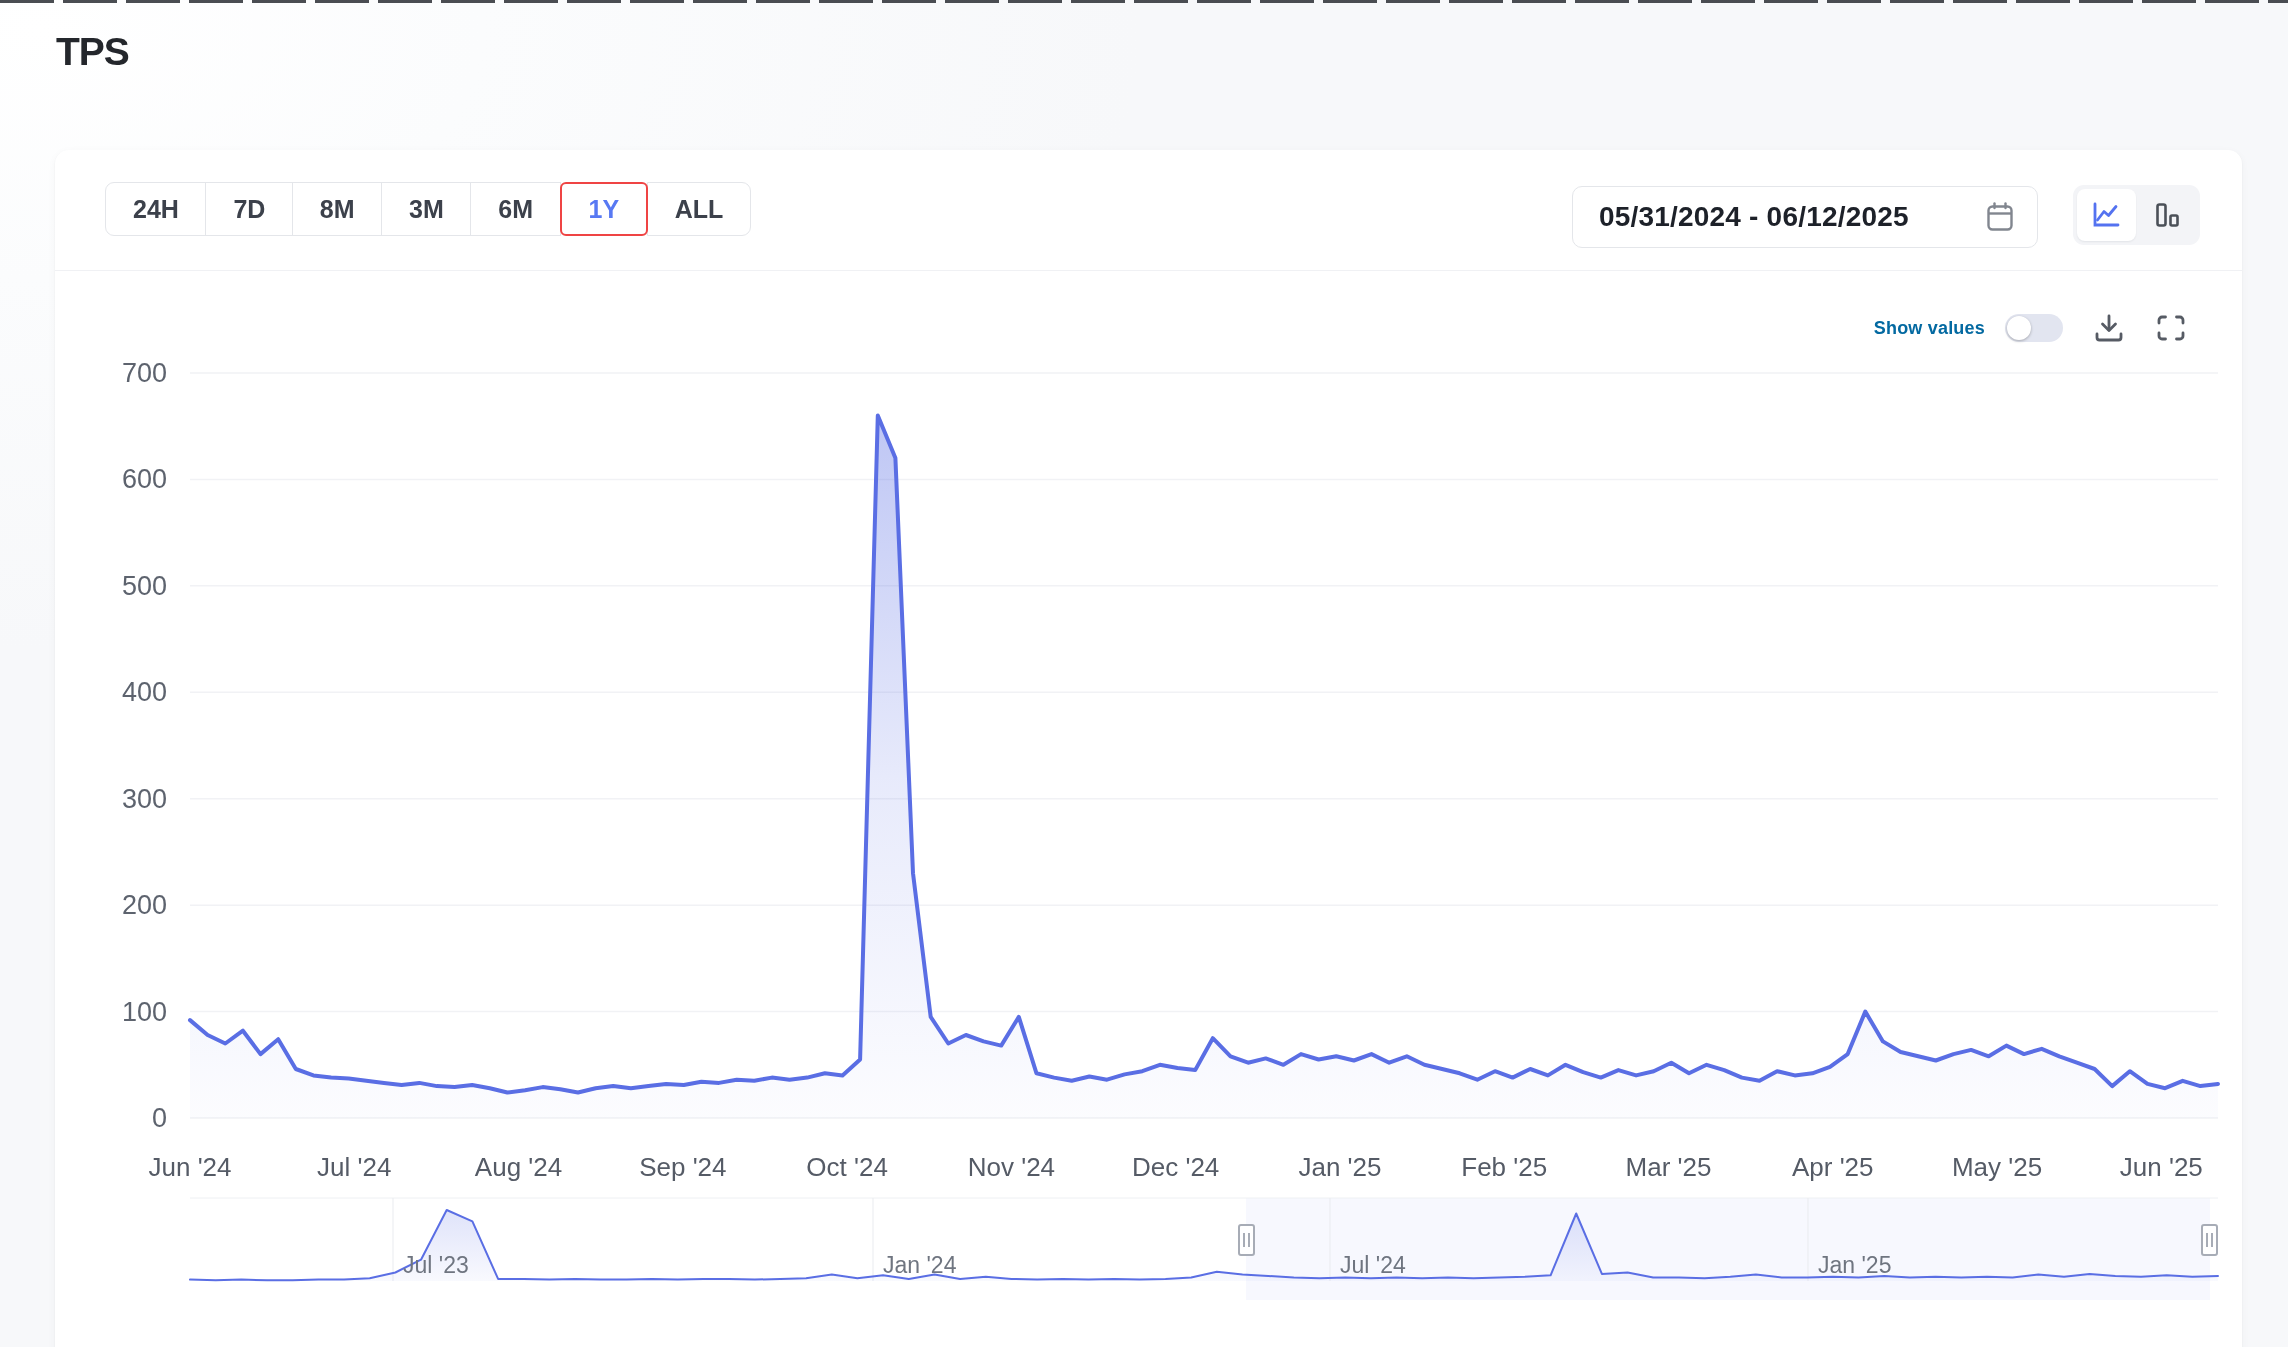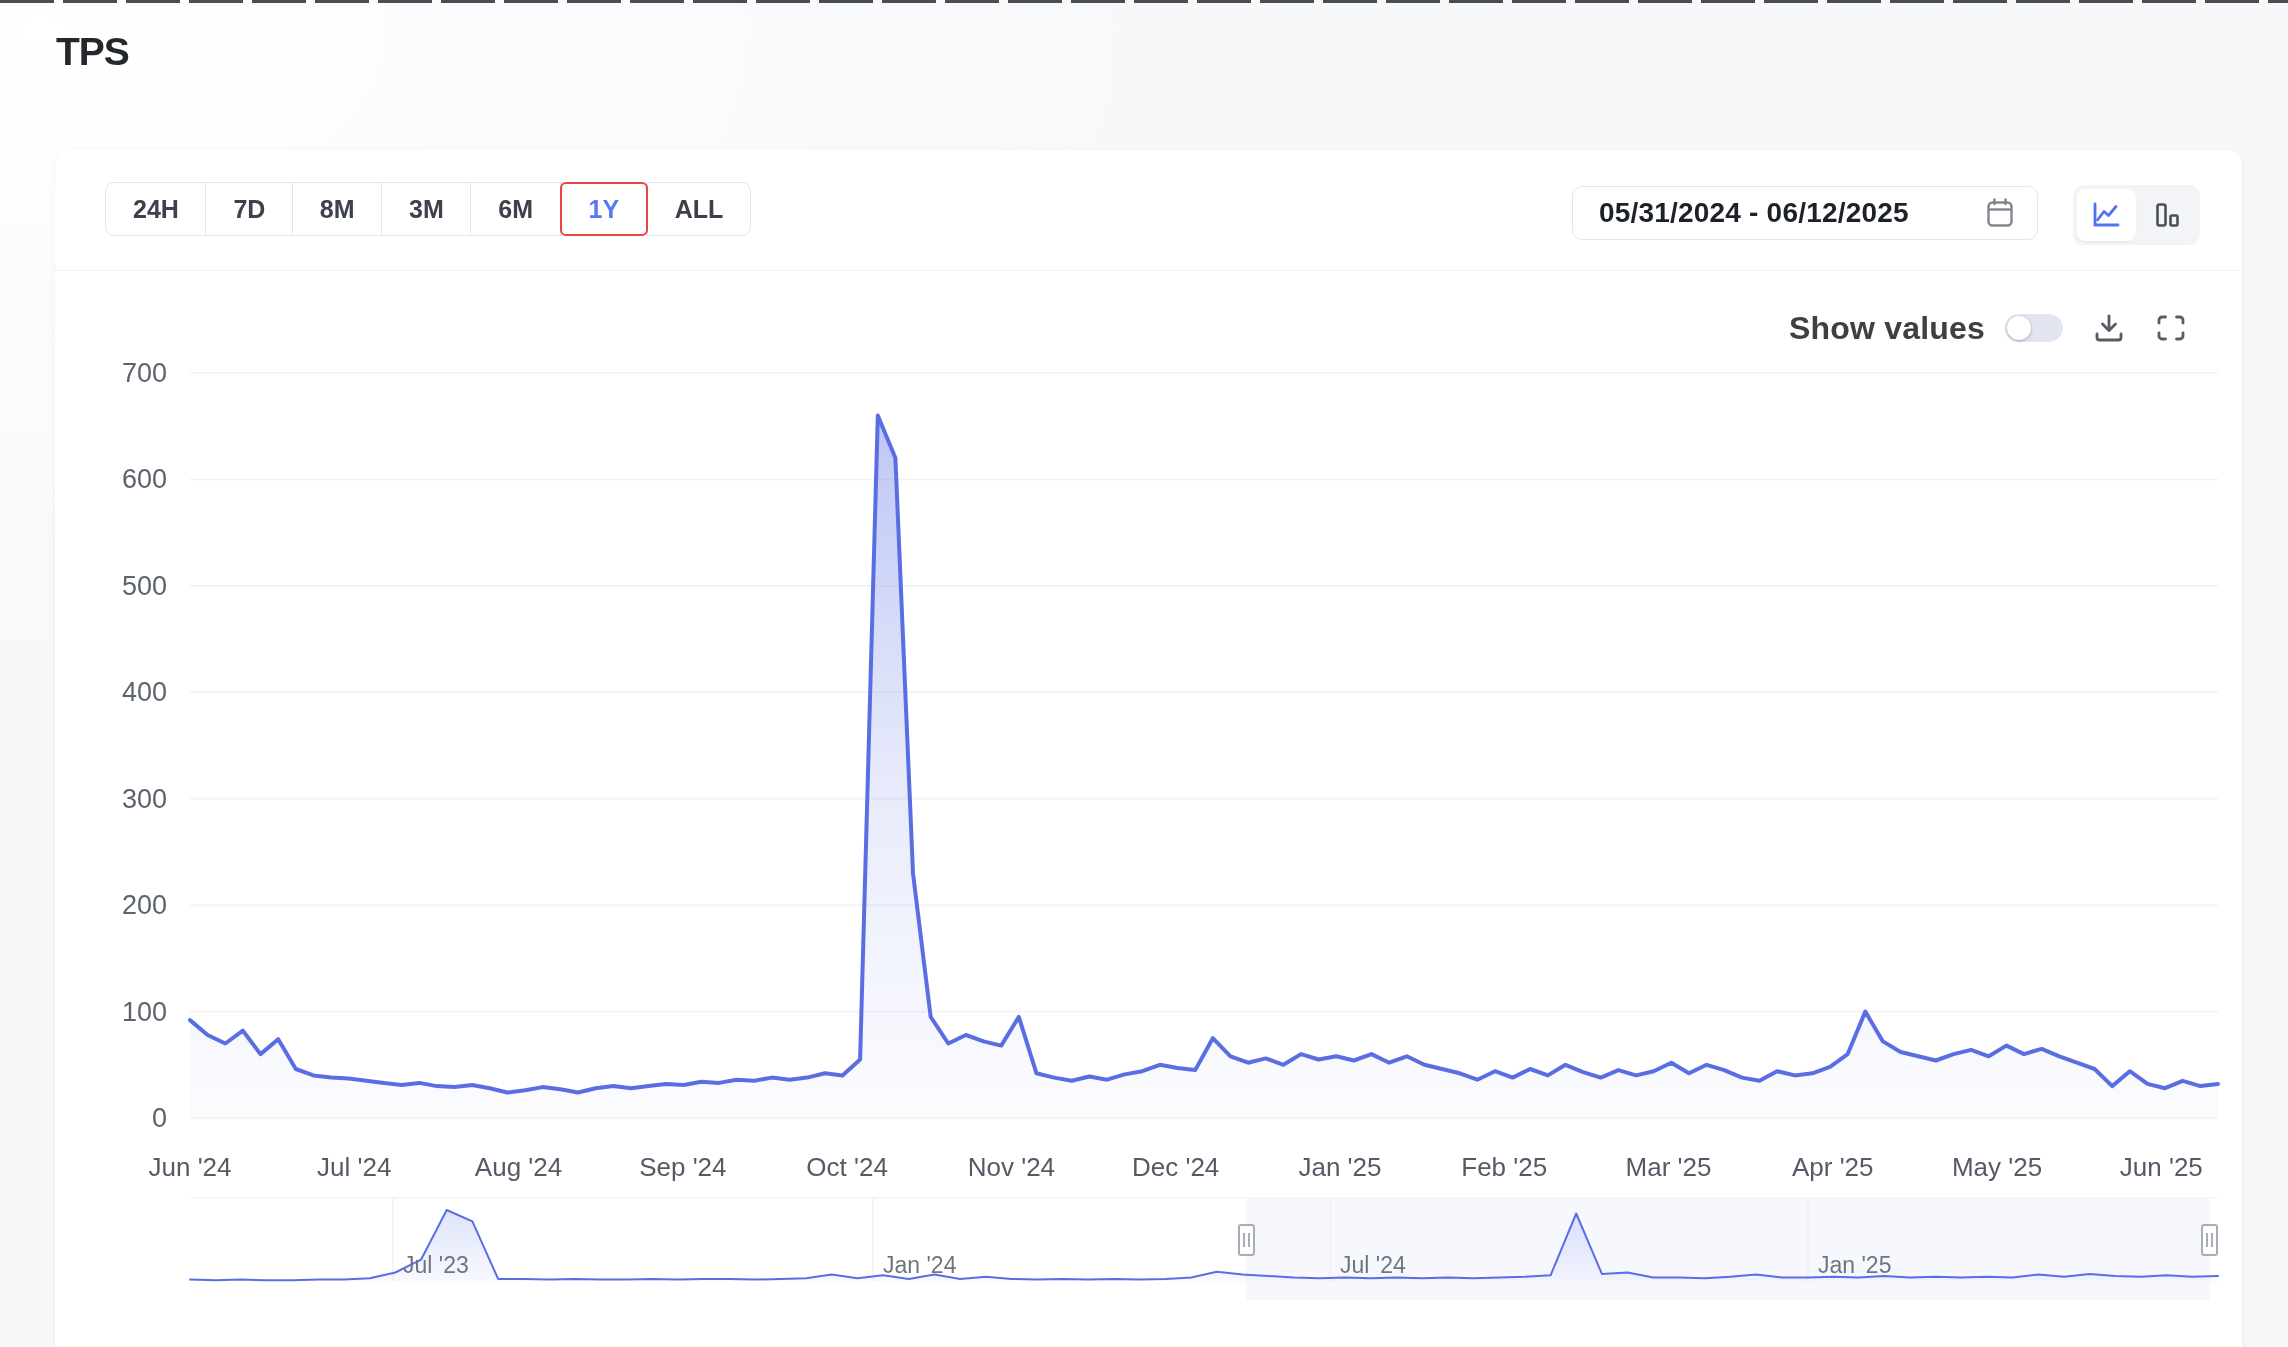--- a/index.html
+++ b/index.html
@@ -37,42 +37,42 @@
     font-family:"Liberation Sans", sans-serif;
     font-size:25px; font-weight:600; color:#3c414b;
     cursor:pointer; z-index:1;
   }
   .rbtn:first-child { border-radius:9px 0 0 9px; margin-left:0; }
   .rbtn:last-child { border-radius:0 9px 9px 0; }
   .rbtn.active {
     border:2px solid #ef4444; color:#5879f3; border-radius:6px; z-index:2;
   }
   .date-ctrl {
-    position:absolute; left:1517px; top:36px; width:466px; height:54px;
+    position:absolute; left:1517px; top:36px; width:466px; height:62px;
     background:#fff; border:1.5px solid #e4e6ea; border-radius:10px;
     display:flex; align-items:center; justify-content:space-between;
     padding:0 22px 0 26px; cursor:pointer;
   }
   .date-text { font-size:28px; font-weight:600; color:#1d2129; letter-spacing:.2px; white-space:nowrap; }
   .ct-group {
     position:absolute; left:2018px; top:35px; width:127px; height:60px;
     background:#f3f4f7; border-radius:11px; display:flex; align-items:center; padding:4px; gap:2px;
   }
   .ct-btn {
     width:59px; height:52px; border:none; background:transparent; border-radius:8px;
     display:flex; align-items:center; justify-content:center; cursor:pointer;
   }
   .ct-btn.active { background:#fff; box-shadow:0 1px 2px rgba(16,24,40,.07); }
   .divider { position:absolute; left:0; right:0; top:120px; height:1px; background:#f0f1f4; }
   
   .sv-row {
     position:absolute; right:55px; top:158px; height:40px;
     display:flex; align-items:center;
   }
-  .sv-label { font-size:32px; font-weight:600; color:#404040; letter-spacing:.2px; }
+  .sv-label { font-size:18px; font-weight:600; color:#0369a1; letter-spacing:.2px; }
   .switch {
     position:relative; width:58px; height:28px; border-radius:14px;
     background:#e2e5f0; margin-left:20px; cursor:pointer; border:none;
   }
   .switch .knob {
     position:absolute; left:2px; top:2px; width:24px; height:24px; border-radius:50%;
     background:#fff; box-shadow:0 1px 3px rgba(0,0,0,.28);
   }
   .icon-btn {
     background:none; border:none; cursor:pointer; display:flex;

